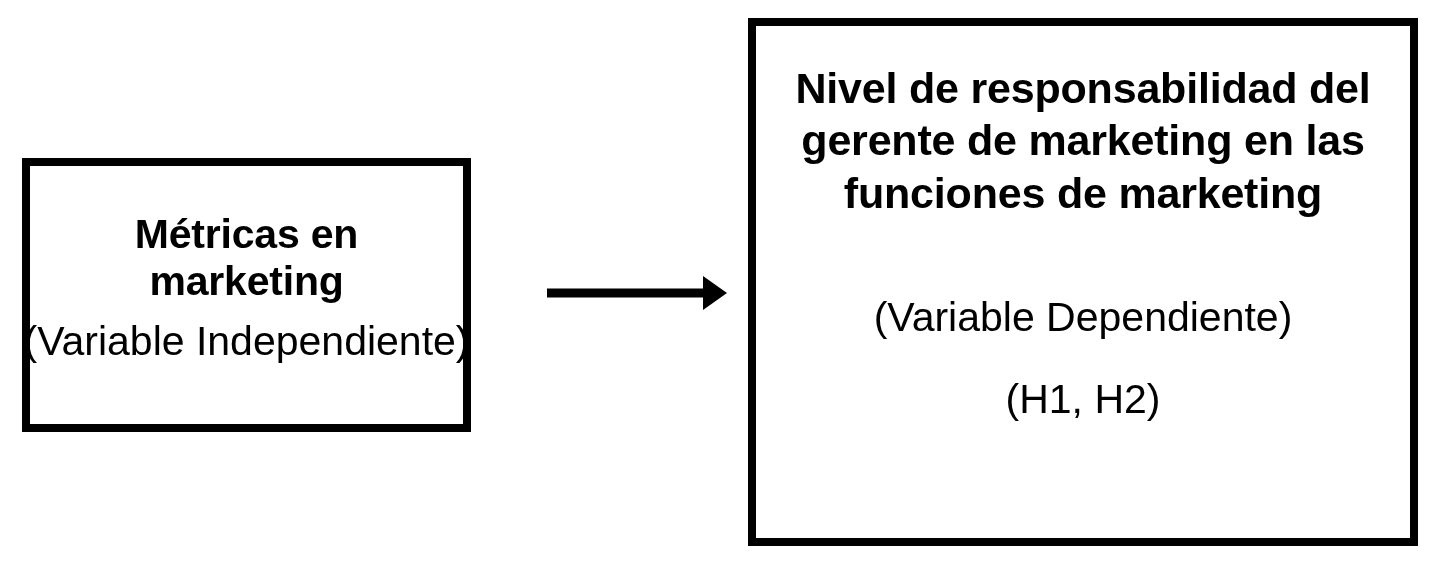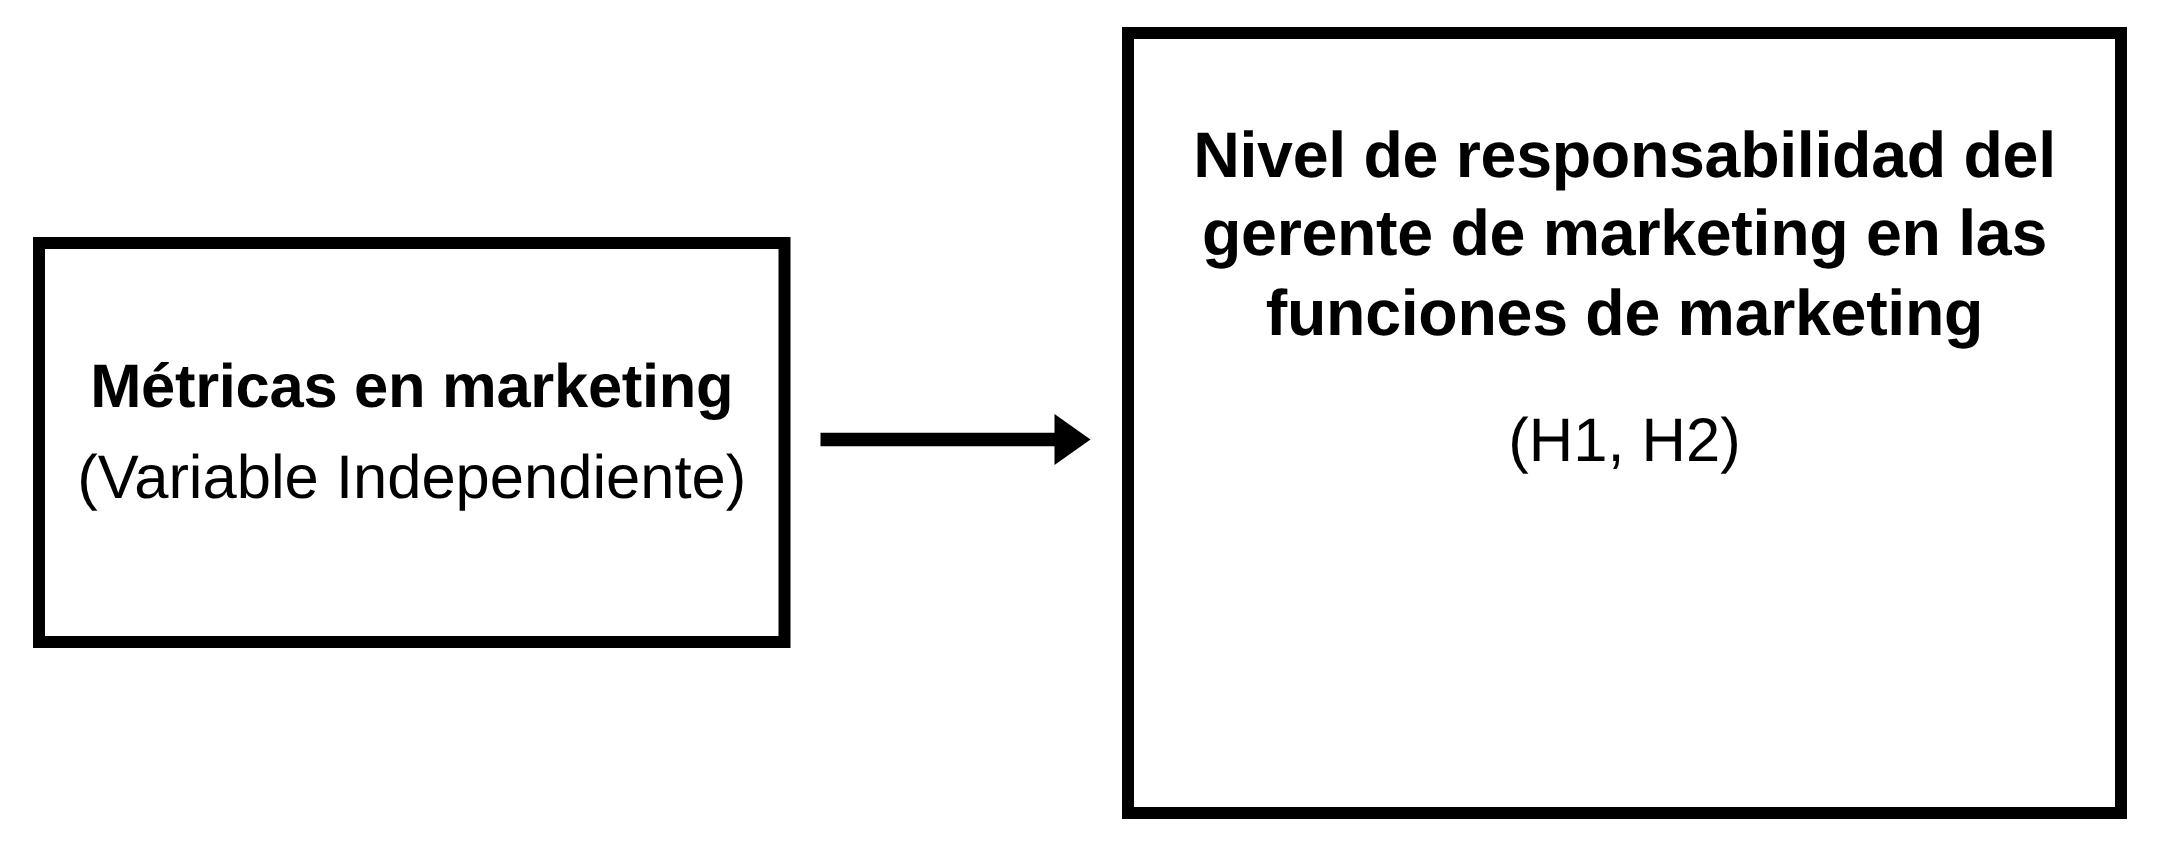--- a/index.html
+++ b/index.html
@@ -34,34 +34,34 @@
     border: 8px solid #000000;
     display: flex;
     flex-direction: column;
     align-items: center;
   }
 
   
   #box-independent {
     left: 22px;
     top: 158px;
-    width: 505px;
+    width: 449px;
     height: 274px;
     justify-content: center;
     padding: 0 10px 14px 10px;
   }
 
   
   #box-dependent {
     left: 748px;
     top: 18px;
     width: 670px;
     height: 528px;
     justify-content: flex-start;
-    padding: 52px 26px 20px 26px;
+    padding: 36px 26px 20px 26px;
   }
 
   .node-title {
     font-weight: bold;
     font-size: 40px;
     line-height: 1.15;
     text-align: center;
     letter-spacing: -0.2px;
     white-space: pre-line;
   }
@@ -129,16 +129,17 @@
 
   <div id="flow-arrow">
     <svg viewBox="0 0 184 50" xmlns="http://www.w3.org/2000/svg" aria-hidden="true">
       <rect x="2" y="20.5" width="160" height="9" fill="#000000"></rect>
       <polygon points="158,8 182,25 158,42" fill="#000000"></polygon>
     </svg>
   </div>
 
   <div class="node-box" id="box-dependent">
     <div class="node-title">Nivel de responsabilidad del gerente de marketing en las funciones de marketing</div>
+    <div class="node-subline" id="dep-variable-line">(Variable Dependiente)</div>
     <div class="node-subline" id="dep-hypotheses-line">(H1, H2)</div>
   </div>
 
 </div>
 
 </body></html>

